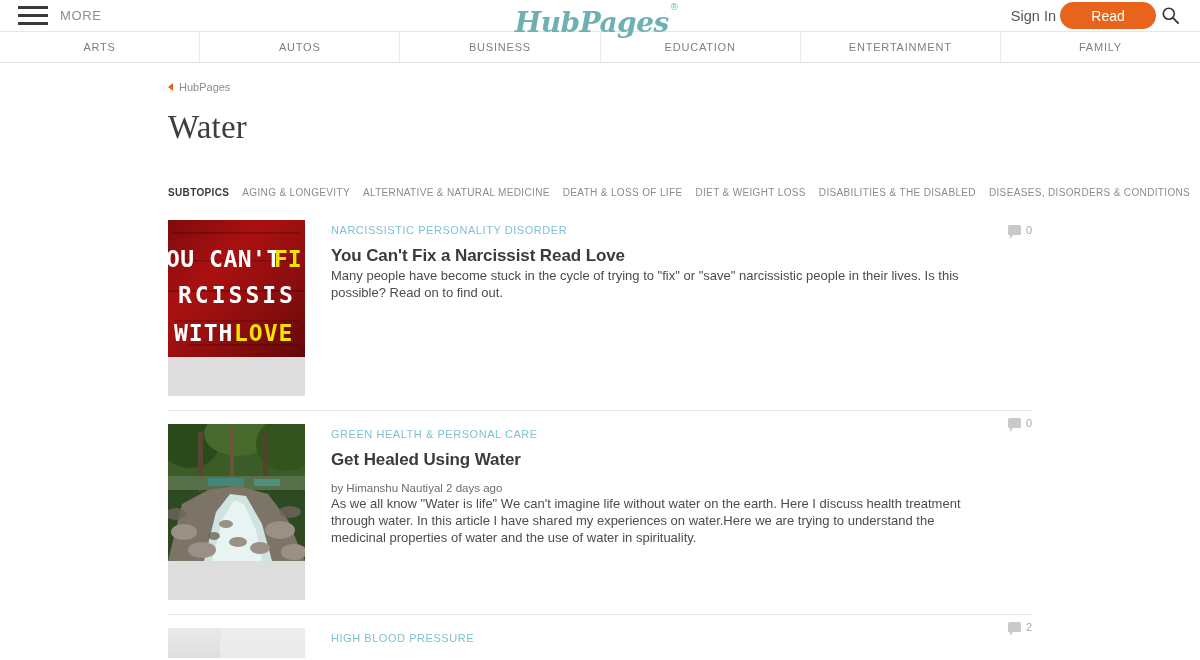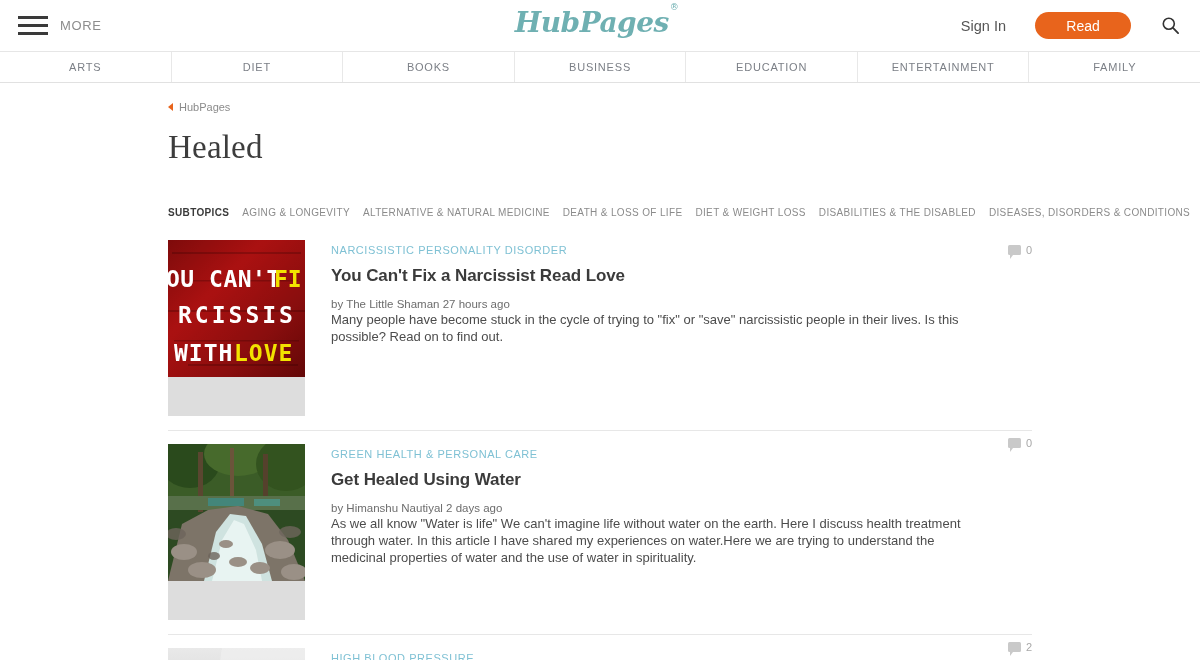--- a/index.html
+++ b/index.html
@@ -8,21 +8,21 @@
     width: 1200px; height: 660px;
     overflow: hidden;
     background: #ffffff;
     font-family: "Liberation Sans", sans-serif;
     -webkit-font-smoothing: antialiased;
   }
 
   
   .header {
     position: relative;
-    height: 52px;
+    height: 32px;
     background: #ffffff;
     border-bottom: 1px solid #e6e6e6;
     display: flex;
     align-items: center;
   }
   .more-group {
     display: flex;
     align-items: center;
     gap: 12px;
     padding-left: 18px;
@@ -70,21 +70,21 @@
     font-style: normal;
     font-weight: 400;
     position: relative;
     top: -12px;
     left: 1px;
   }
   .header-right {
     margin-left: auto;
     display: flex;
     align-items: center;
-    gap: 29px;
+    gap: 4px;
     padding-right: 20px;
   }
   .signin {
     font-size: 14.5px;
     color: #555;
     cursor: pointer;
   }
   .join-btn {
     background: #e8641c;
     color: #fff;
@@ -281,36 +281,35 @@
       <svg viewBox="0 0 20 20" width="19" height="19" aria-hidden="true">
         <circle cx="8.2" cy="8.2" r="5.8" fill="none" stroke="#333" stroke-width="1.7"></circle>
         <line x1="12.6" y1="12.6" x2="18" y2="18" stroke="#333" stroke-width="1.9" stroke-linecap="round"></line>
       </svg>
     </span>
   </div>
 </div>
 
 <div class="catnav" id="catnav">
     <div class="cat">ARTS</div>
-    <div class="cat">DIET</div>
-    <div class="cat">BOOKS</div>
+    <div class="cat">AUTOS</div>
     <div class="cat">BUSINESS</div>
     <div class="cat">EDUCATION</div>
     <div class="cat">ENTERTAINMENT</div>
     <div class="cat">FAMILY</div>
   </div>
 
 <div class="page">
 
   <div class="breadcrumb">
     <span class="arrow"></span>
     <span>HubPages</span>
   </div>
 
-  <h1 class="page-title">Healed</h1>
+  <h1 class="page-title">Water</h1>
 
   <div class="subtopics" id="subtopics"><span class="tag hdr">SUBTOPICS</span><span class="tag">AGING &amp; LONGEVITY</span><span class="tag">ALTERNATIVE &amp; NATURAL MEDICINE</span><span class="tag">DEATH &amp; LOSS OF LIFE</span><span class="tag">DIET &amp; WEIGHT LOSS</span><span class="tag">DISABILITIES &amp; THE DISABLED</span><span class="tag">DISEASES, DISORDERS &amp; CONDITIONS</span></div>
 
   <div class="articles" id="articles">
       <div class="article">
         <div class="thumb" aria-label="Red grunge poster reading YOU CAN'T FIX A NARCISSIST WITH LOVE">
           <svg viewBox="0 0 137 137" preserveAspectRatio="none" aria-hidden="true">
             <defs>
               <linearGradient id="rg" x1="0" y1="0" x2="1" y2="1">
                 <stop offset="0%" stop-color="#8e0d0d"></stop>
@@ -330,21 +329,21 @@
             </g>
             <g font-family="DejaVu Sans Mono, monospace" font-weight="bold" fill="#ffffff">
               <text x="-2" y="47" font-size="23" letter-spacing="0.5">OU CAN'T </text>
               <text x="10" y="83" font-size="23" letter-spacing="3">RCISSIS</text>
               <text x="6" y="121" font-size="23" letter-spacing="1">WITH </text>
             </g>
             <text x="106" y="47" font-family="DejaVu Sans Mono, monospace" font-weight="bold" font-size="23" fill="#f2e300">FI</text>
             <text x="66" y="121" font-family="DejaVu Sans Mono, monospace" font-weight="bold" font-size="23" fill="#f2e300" letter-spacing="1">LOVE</text>
           </svg>
         </div>
-        <div class="art-body"><div class="art-cat">NARCISSISTIC PERSONALITY DISORDER</div><div class="art-title">You Can't Fix a Narcissist Read Love</div><div class="art-byline">by The Little Shaman 27 hours ago</div><div class="art-desc">Many people have become stuck in the cycle of trying to "fix" or "save" narcissistic people in their lives. Is this possible? Read on to find out.</div></div>
+        <div class="art-body"><div class="art-cat">NARCISSISTIC PERSONALITY DISORDER</div><div class="art-title">You Can't Fix a Narcissist Read Love</div><div class="art-desc">Many people have become stuck in the cycle of trying to "fix" or "save" narcissistic people in their lives. Is this possible? Read on to find out.</div></div>
         <div class="comments">
           <span class="bubble"></span>
           <span class="ccount">0</span>
         </div>
       </div>
       <div class="article">
         <div class="thumb" aria-label="Forest stream flowing over rocks">
           <svg viewBox="0 0 137 137" preserveAspectRatio="none" aria-hidden="true">
             <rect width="137" height="137" fill="#2d4a22"></rect>
             <rect x="0" y="0" width="137" height="58" fill="#3b5c27"></rect>

